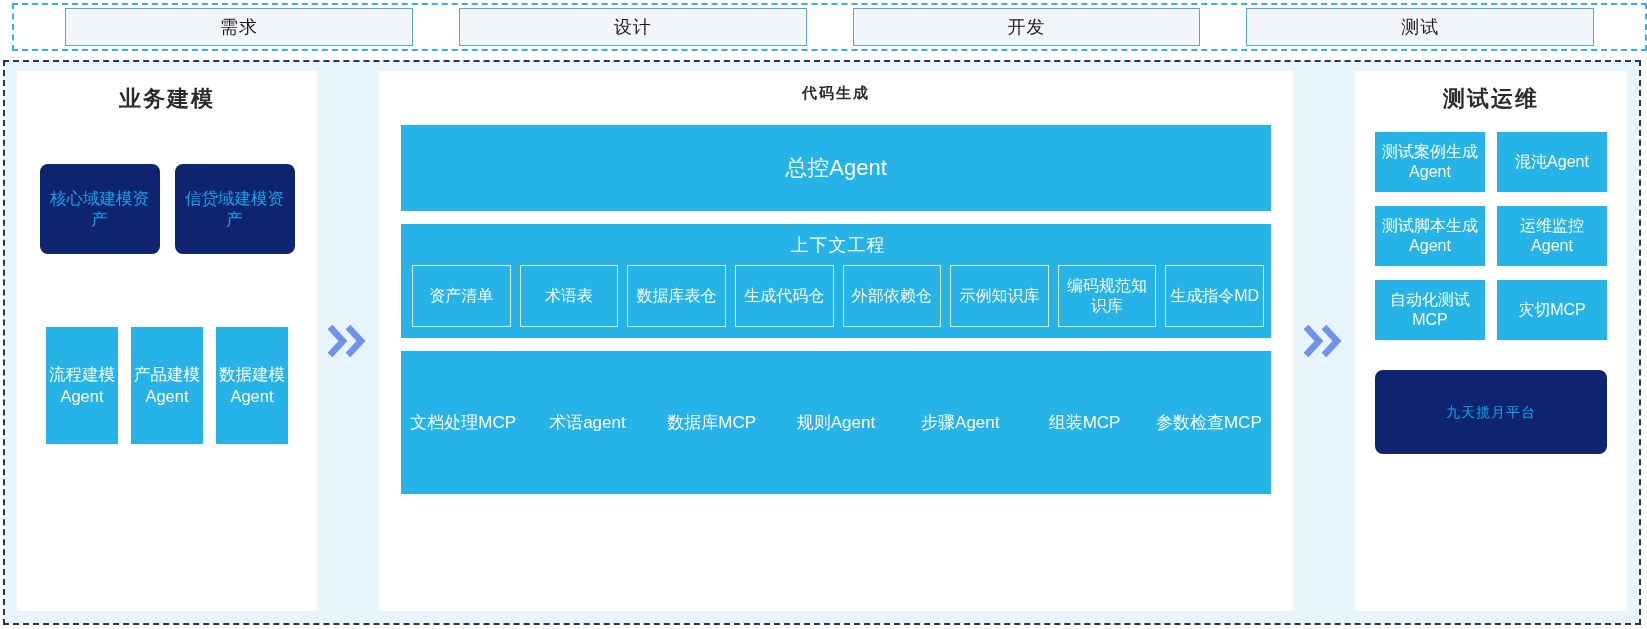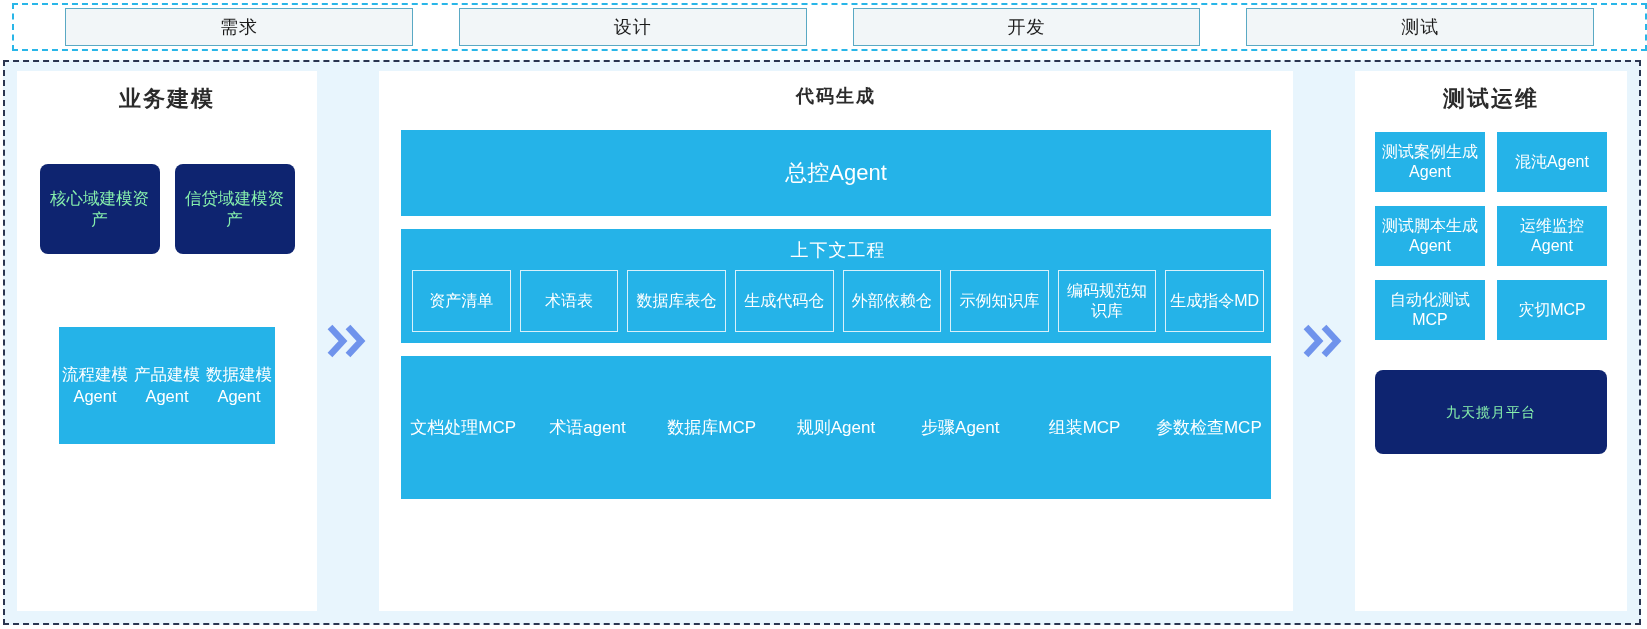--- a/index.html
+++ b/index.html
@@ -73,41 +73,41 @@
   .panel-right { width: 272px; }
 
   .panel-title {
     font-size: 22px;
     font-weight: bold;
     color: #2b2b2b;
     letter-spacing: 2px;
     margin-top: 13px;
     margin-bottom: 0;
   }
-  .panel-mid .panel-title { font-size: 18px; }
+  .panel-mid .panel-title { font-size: 15px; }
 
   
   .chevron {
     width: 62px;
     flex: 0 0 62px;
     display: flex;
     align-items: center;
     justify-content: center;
     color: #6f93ec;
     font-size: 36px;
     font-weight: bold;
     line-height: 1;
     user-select: none;
   }
   .chevron svg { display: block; }
 
   
   .box-navy {
     background: #0e2470;
-    color: #86efac;
+    color: #0ea5e9;
     border-radius: 8px;
     display: flex;
     align-items: center;
     justify-content: center;
     text-align: center;
     font-size: 17px;
     line-height: 1.3;
     box-sizing: border-box;
     padding: 4px;
   }
@@ -129,21 +129,21 @@
     gap: 15px;
     margin-top: 50px;
   }
   .asset-box {
     width: 120px;
     height: 90px;
     font-size: 16.5px;
   }
   .model-agents-row {
     display: flex;
-    gap: 0;
+    gap: 13px;
     margin-top: 73px;
     justify-content: flex-end;
   }
   .model-agent-box {
     width: 72px;
     height: 117px;
     font-size: 16.5px;
   }
 
   

